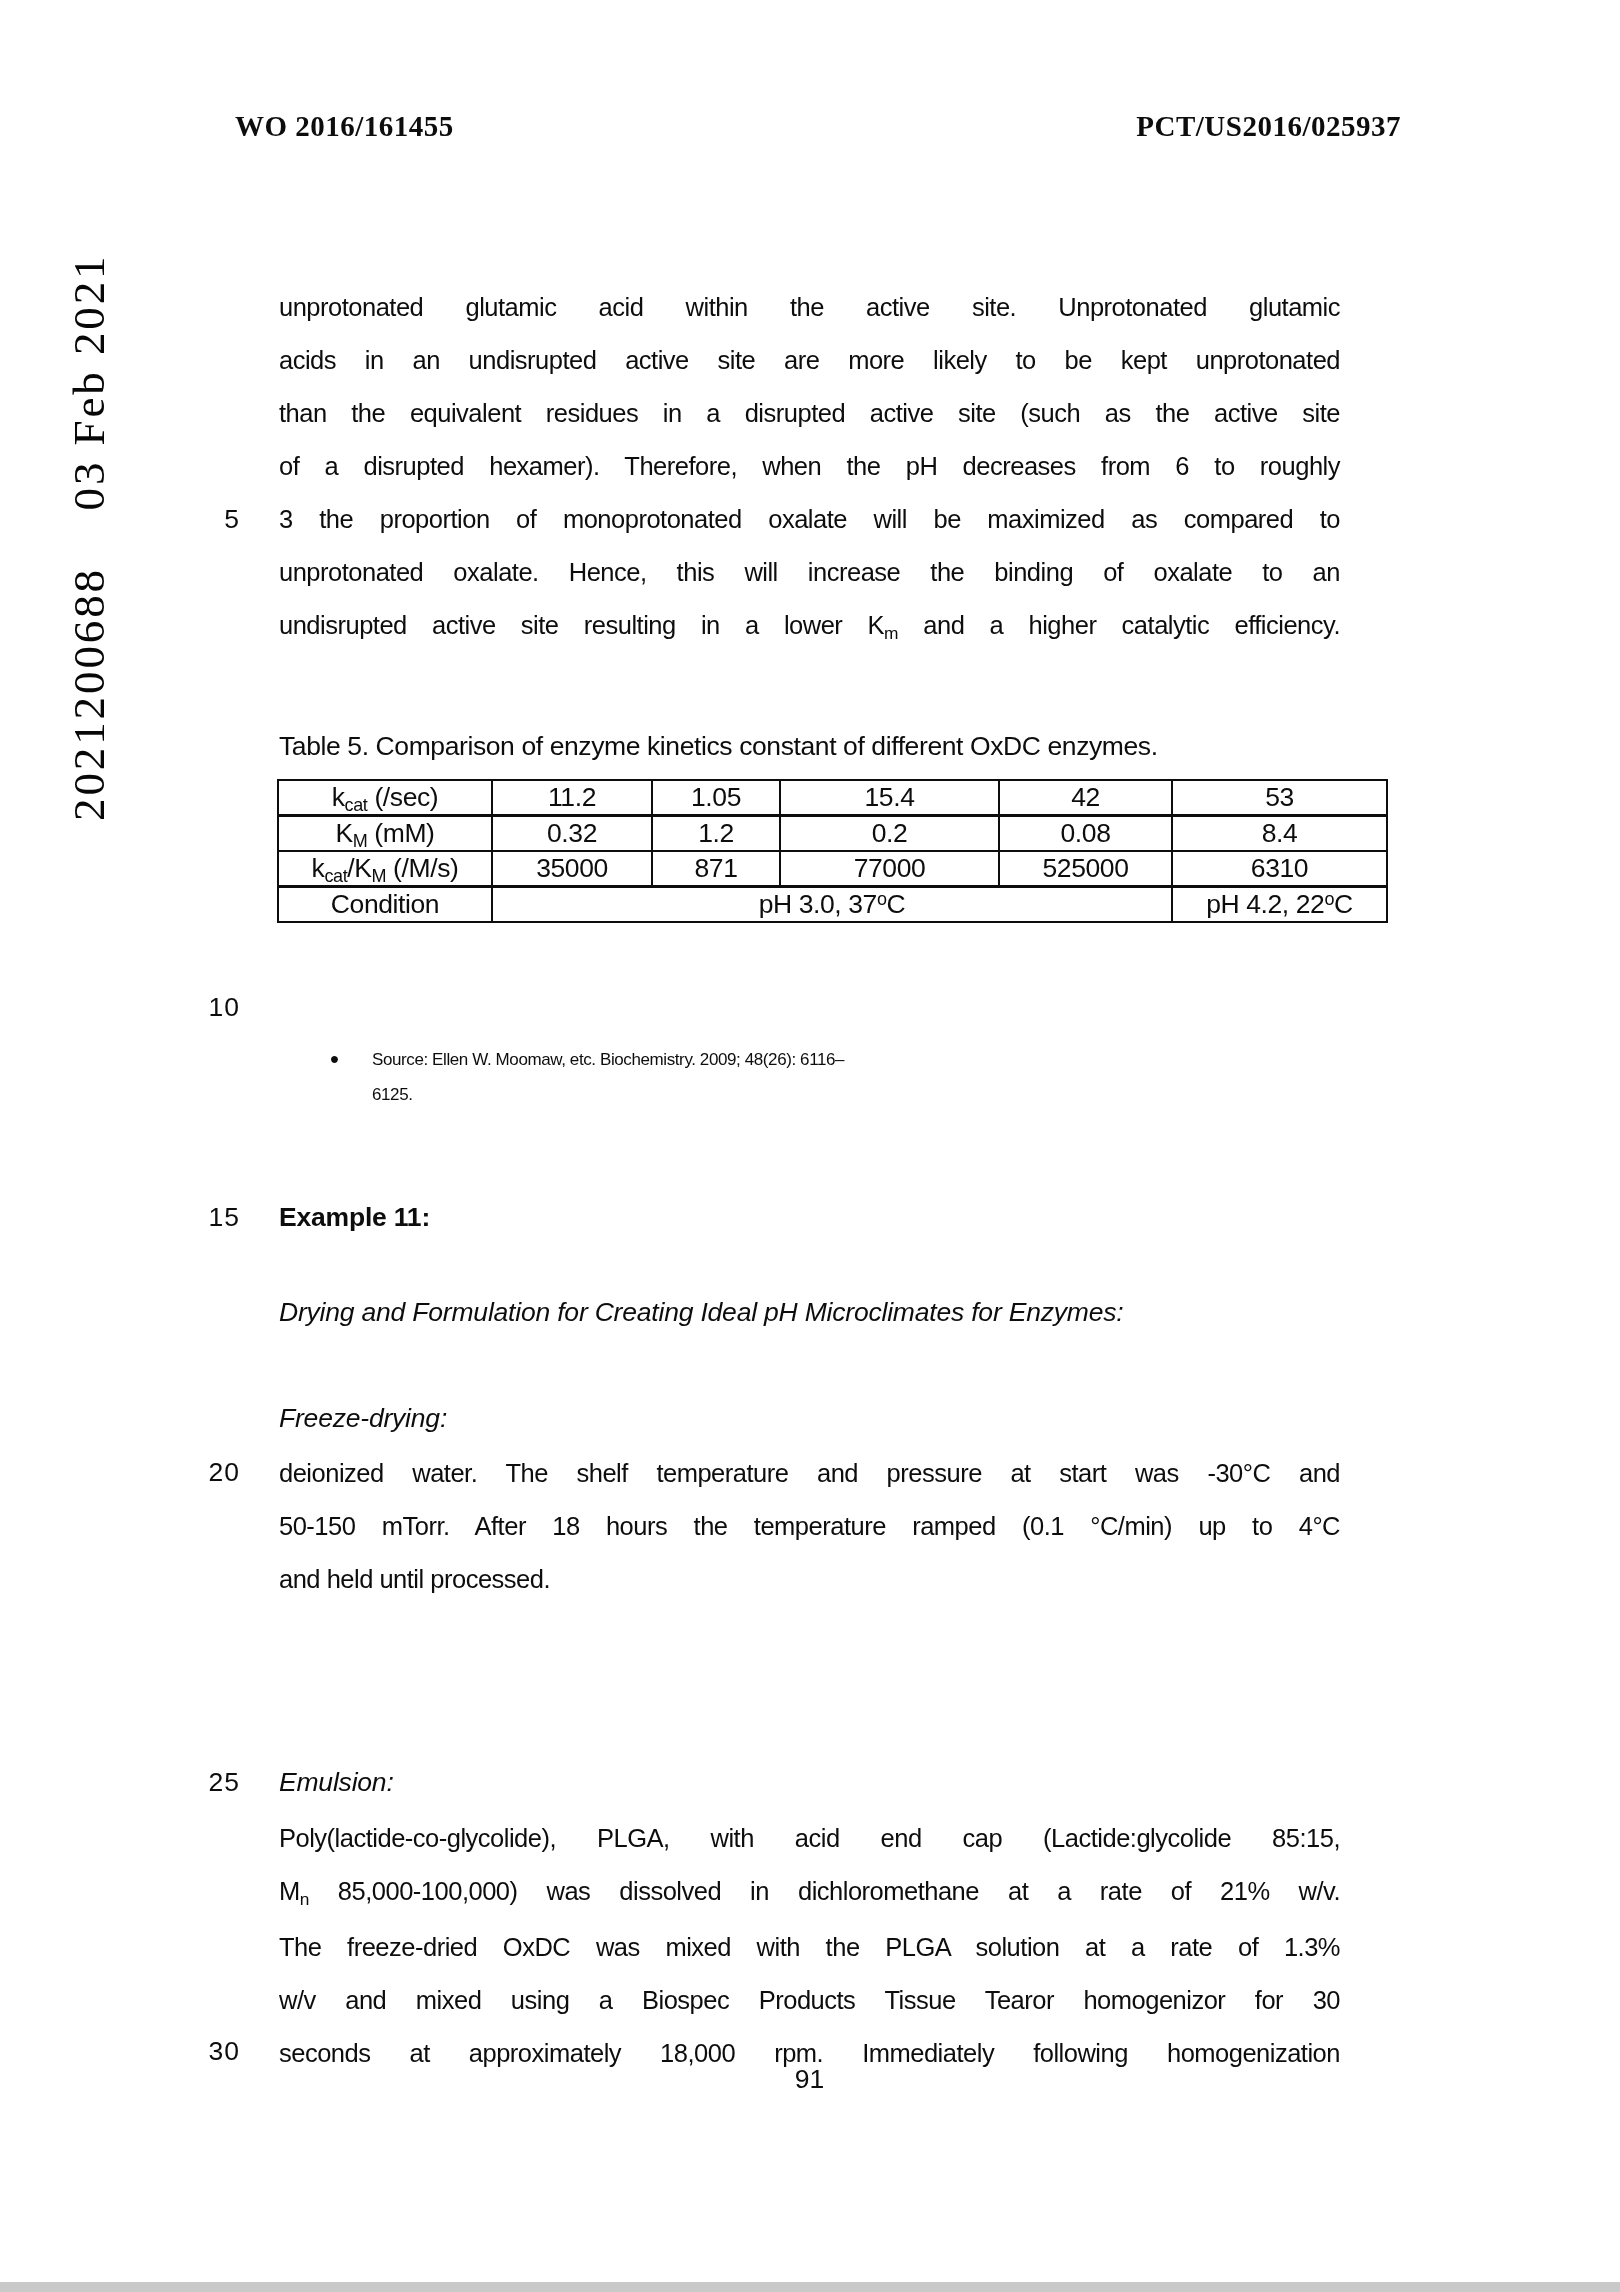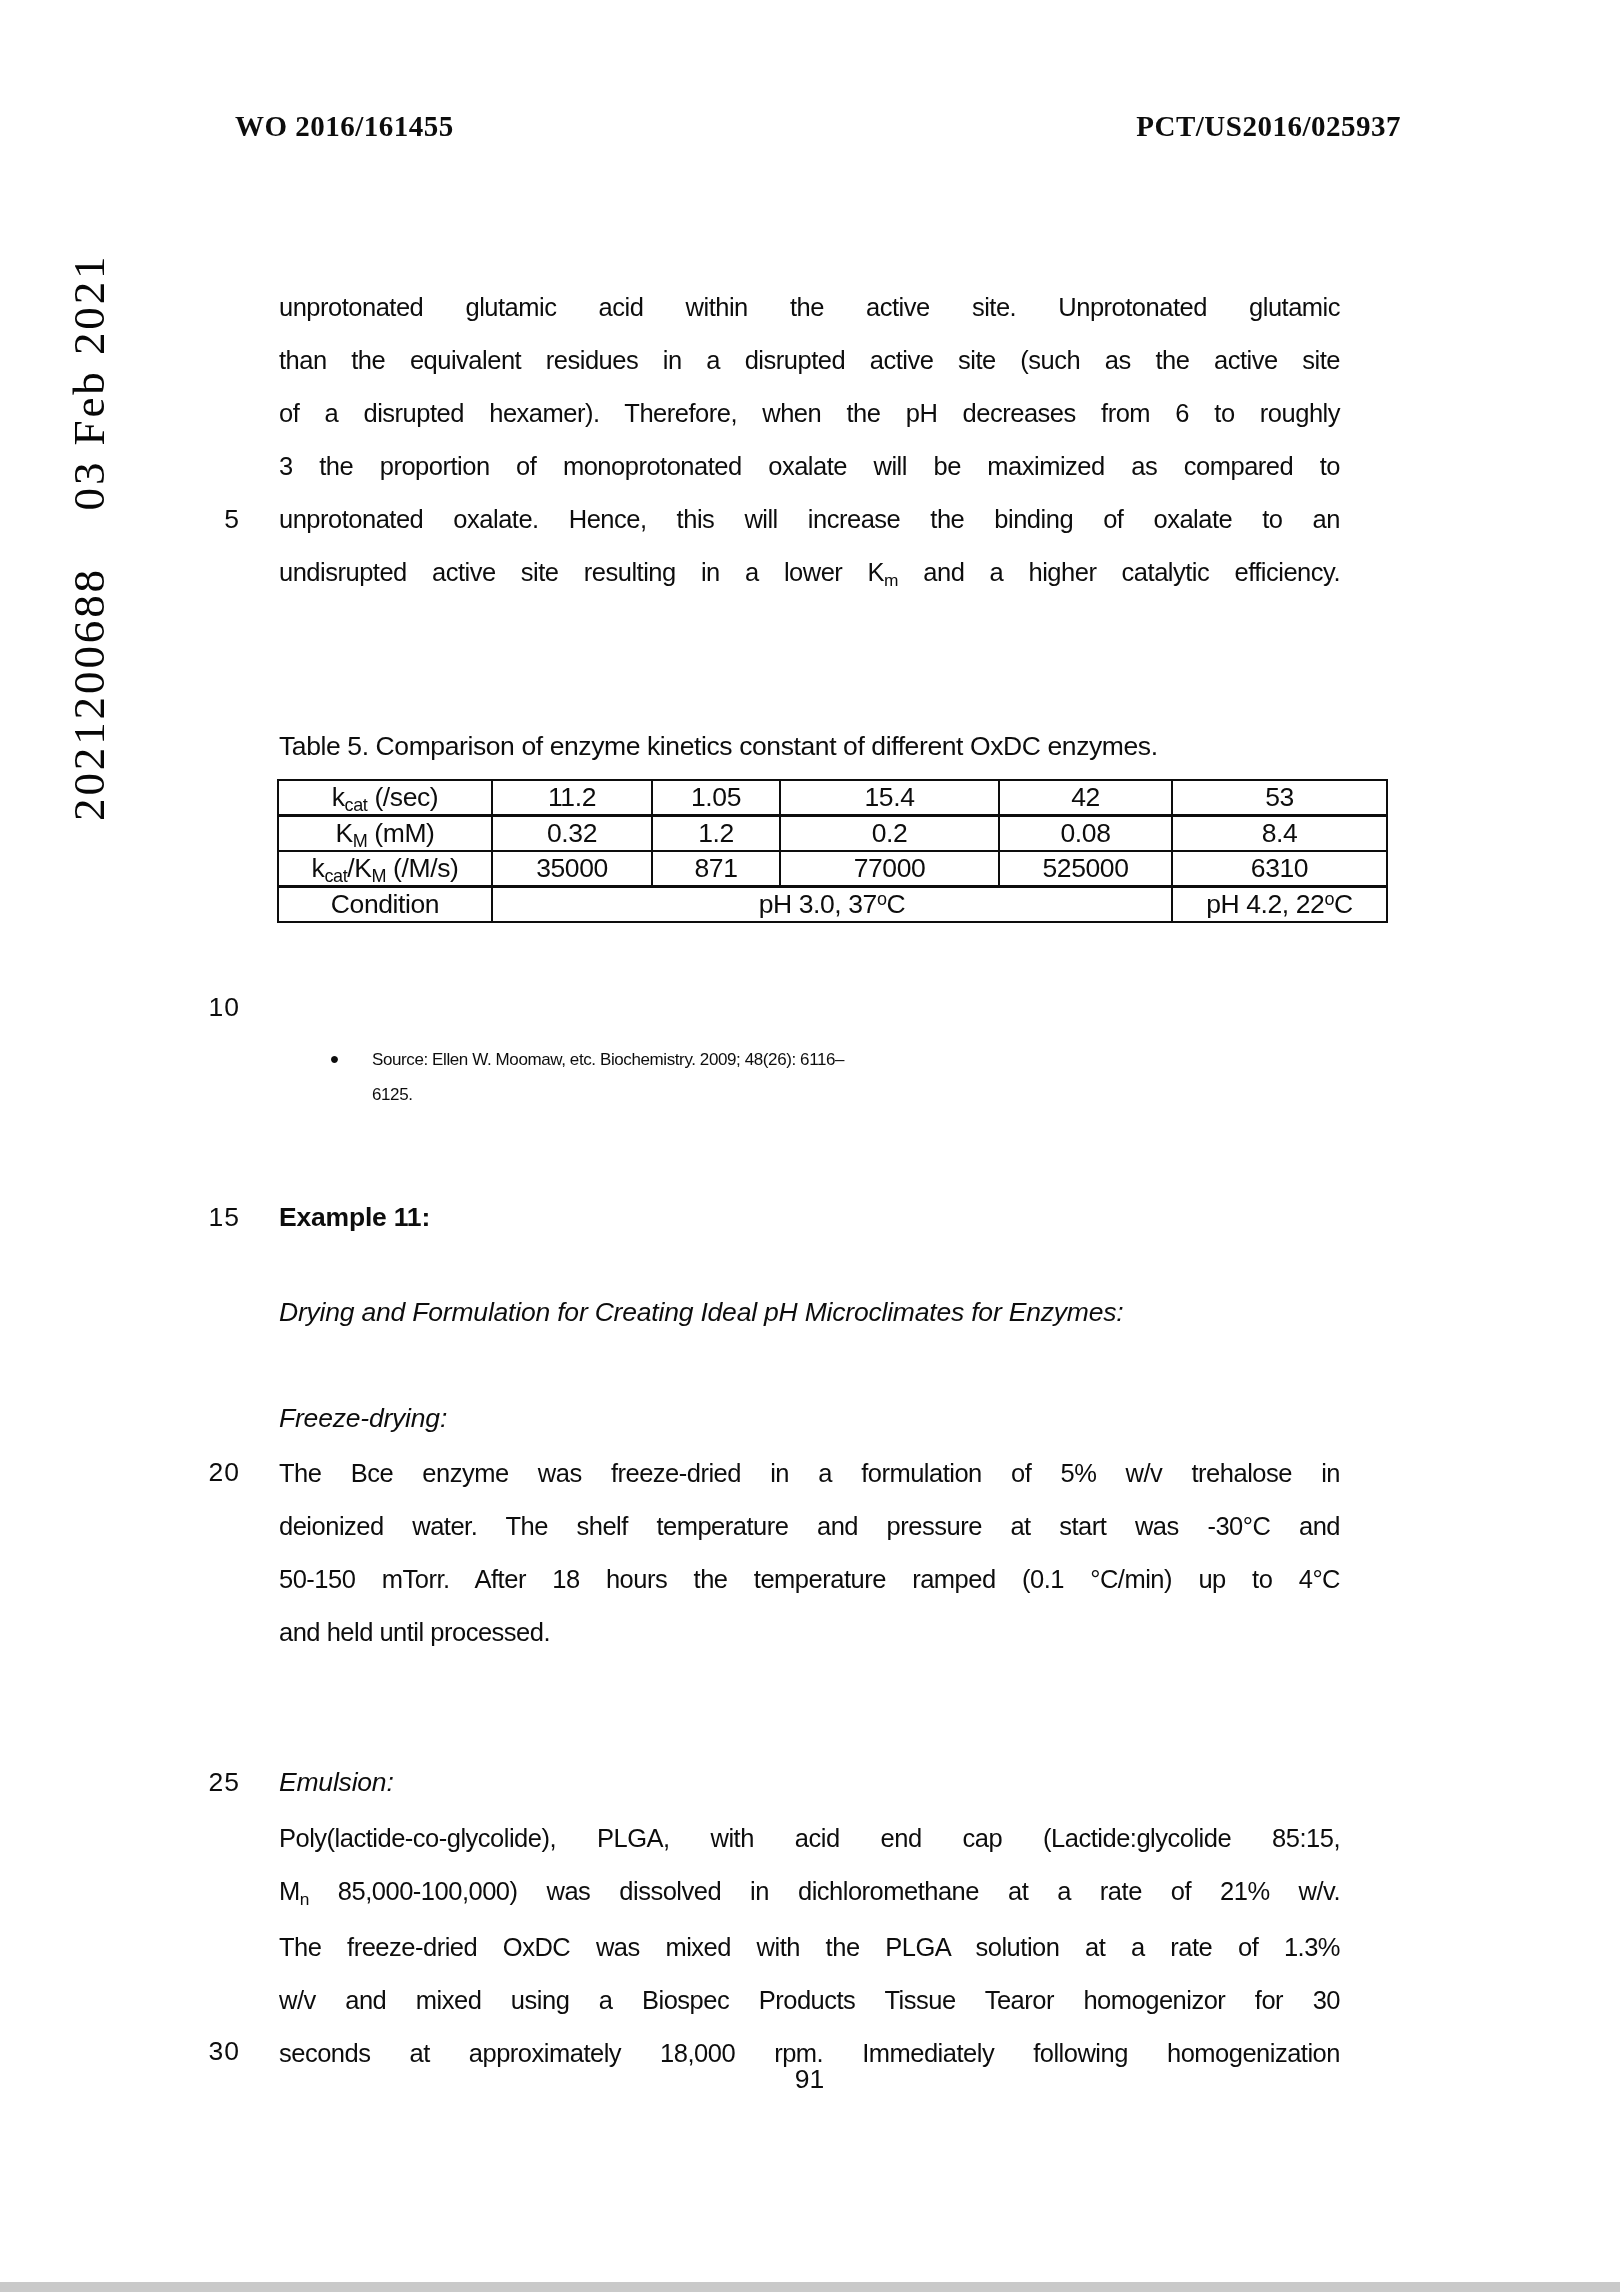--- a/index.html
+++ b/index.html
@@ -72,20 +72,21 @@
 
   <div class="lineno" style="top:504px">5</div>
   <div class="lineno" style="top:992px">10</div>
   <div class="lineno" style="top:1202px">15</div>
   <div class="lineno" style="top:1457px">20</div>
   <div class="lineno" style="top:1767px">25</div>
   <div class="lineno" style="top:2036px">30</div>
 
   <div class="blk para" style="top:281px">
       <div class="pline">unprotonated glutamic acid within the active site.  Unprotonated glutamic</div>
+      <div class="pline">acids in an undisrupted active site are more likely to be kept unprotonated</div>
       <div class="pline">than the equivalent residues in a disrupted active site (such as the active site</div>
       <div class="pline">of a disrupted hexamer). Therefore, when the pH decreases from 6 to roughly</div>
       <div class="pline">3 the proportion of monoprotonated oxalate will be maximized as compared to</div>
       <div class="pline">unprotonated oxalate. Hence, this will increase the binding of oxalate to an</div>
       <div class="pline">undisrupted active site resulting in a lower K<sub>m</sub> and a higher catalytic efficiency.</div>
     </div>
 
   <div class="blk caption" style="top:731px">Table 5. Comparison of enzyme kinetics constant of different OxDC enzymes.</div>
 
   <table class="ktable">
@@ -137,21 +138,20 @@
         <div class="pline short">6125.</div>
       </div>
   </div>
 
   <div class="blk heading-bold" style="top:1202px">Example 11:</div>
 
   <div class="blk heading-italic" style="top:1297px">Drying and Formulation for Creating Ideal pH Microclimates for Enzymes:</div>
 
   <div class="blk heading-italic" style="top:1403px">Freeze-drying:</div>
   <div class="blk para" style="top:1447px">
-      <div class="pline">The Bce enzyme was freeze-dried in a formulation of 5% w/v trehalose in</div>
       <div class="pline">deionized water. The shelf temperature and pressure at start was -30°C and</div>
       <div class="pline">50-150 mTorr. After 18 hours the temperature ramped (0.1 °C/min) up to 4°C</div>
       <div class="pline short">and held until processed.</div>
     </div>
 
   <div class="blk heading-italic" style="top:1767px">Emulsion:</div>
   <div class="blk para" style="top:1812px">
       <div class="pline">Poly(lactide-co-glycolide), PLGA, with acid end cap (Lactide:glycolide 85:15,</div>
       <div class="pline">M<sub>n</sub> 85,000-100,000) was dissolved in dichloromethane at a rate of 21% w/v.</div>
       <div class="pline">The freeze-dried OxDC was mixed with the PLGA solution at a rate of 1.3%</div>

